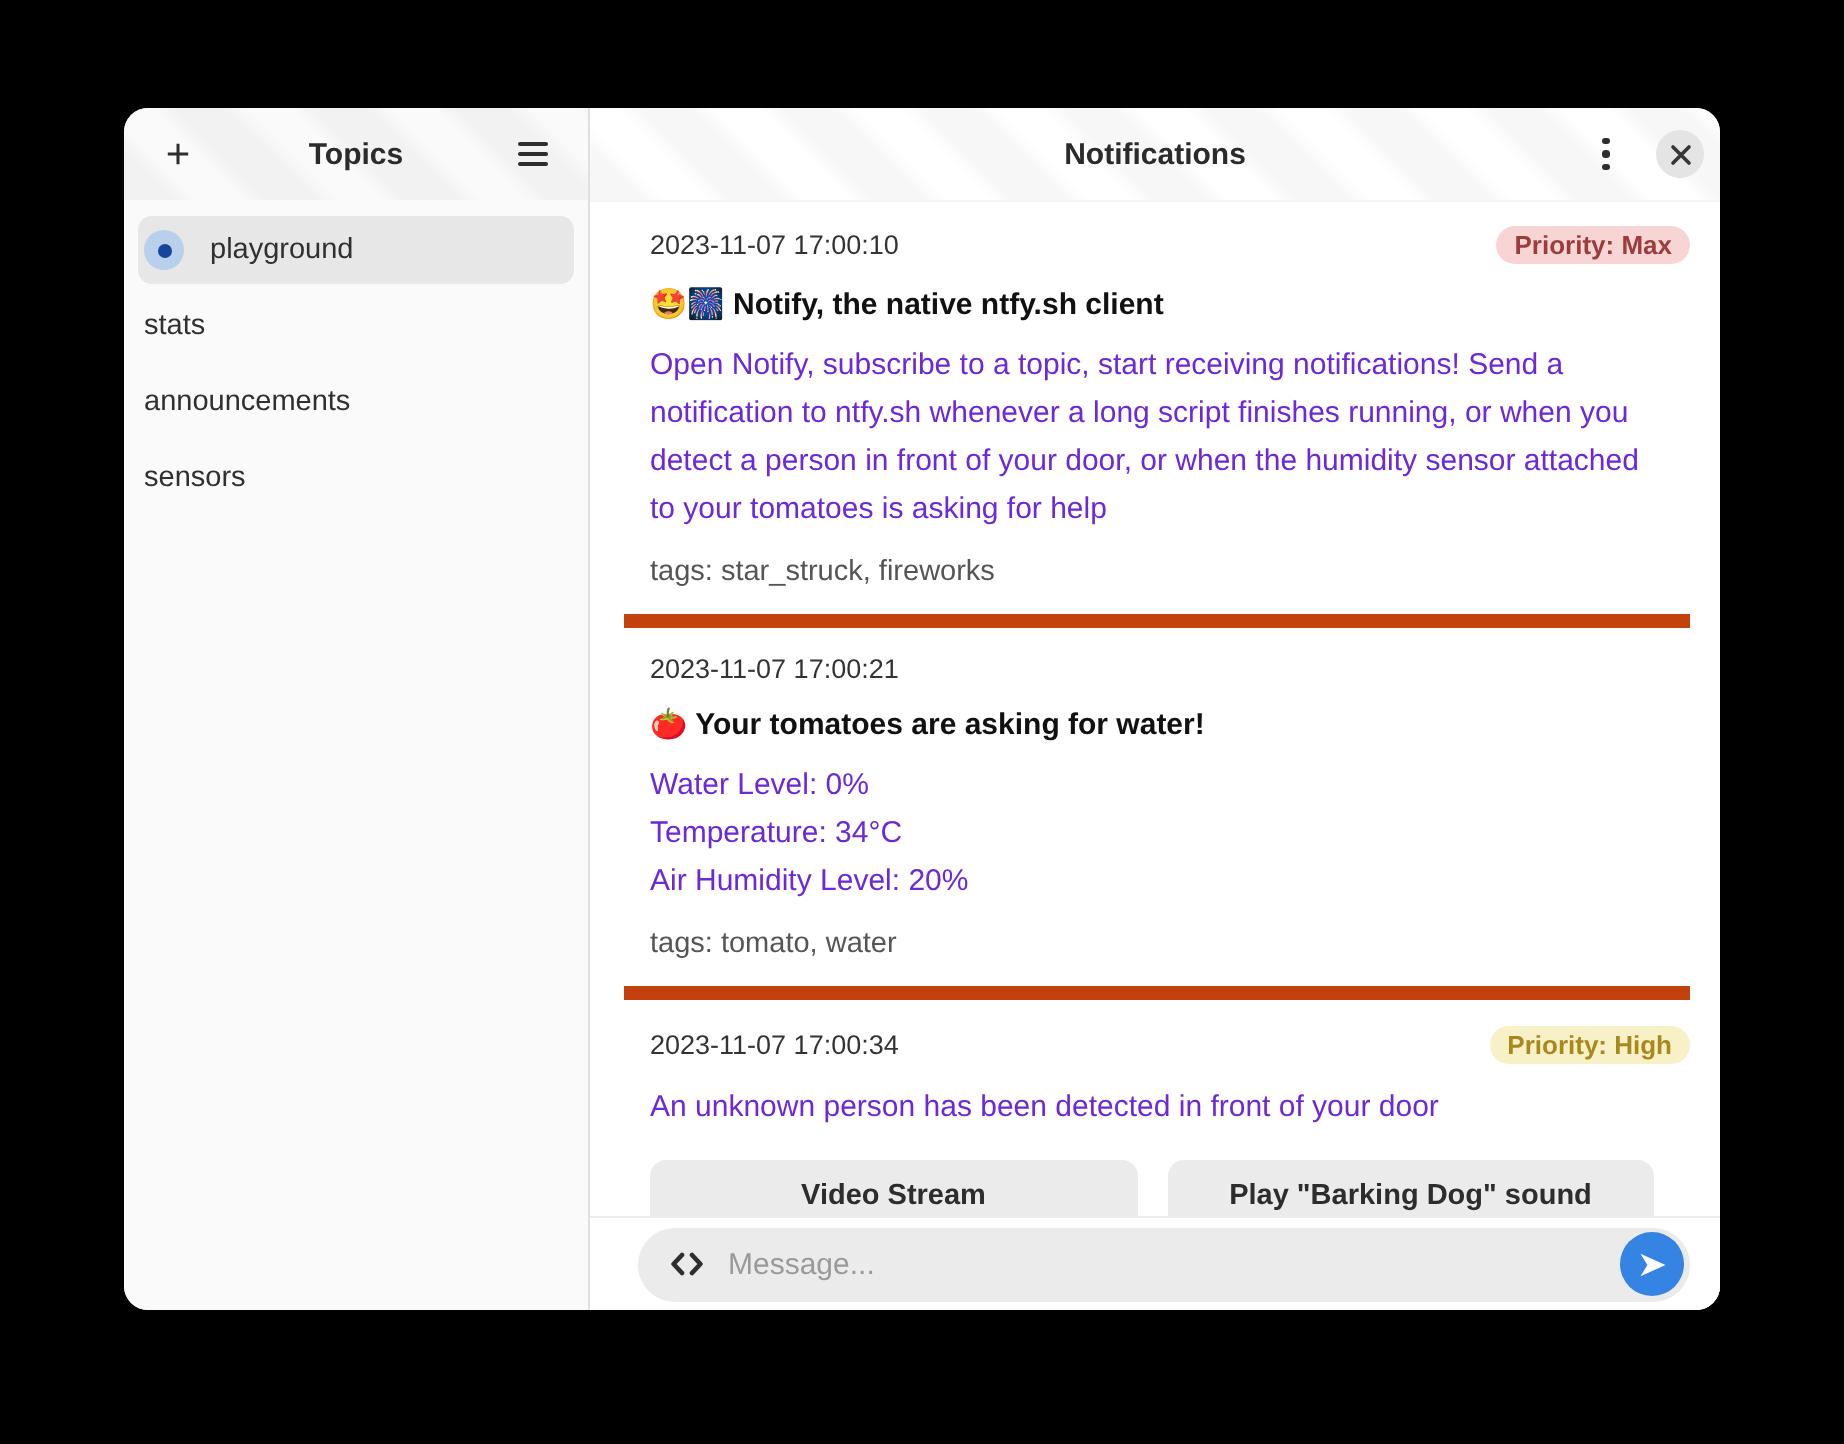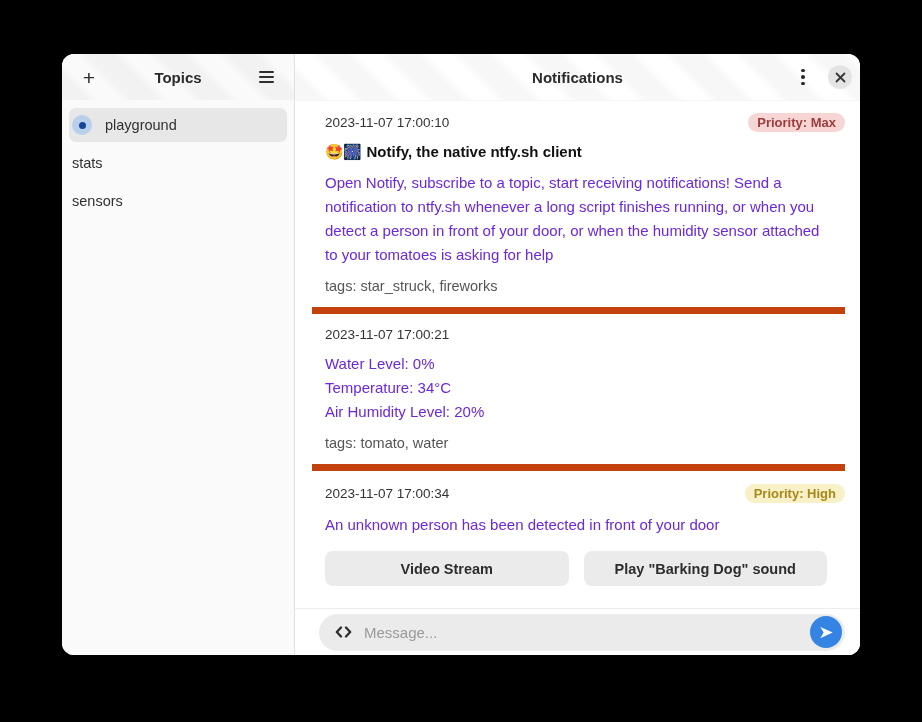--- a/index.html
+++ b/index.html
@@ -105,20 +105,23 @@
         <div class="topic-item selected">
           <span class="topic-dot">
             <i></i>
           </span>
           <span>playground</span>
         </div>
         <div class="topic-item">
           <span>stats</span>
         </div>
         <div class="topic-item">
+          <span>announcements</span>
+        </div>
+        <div class="topic-item">
           <span>sensors</span>
         </div>
       </nav>
   </aside>
 
   <section class="main">
     <div class="hdr">
       <span class="main-title">Notifications</span>
       <span class="hdr-right">
         <button class="icon-btn">
@@ -143,20 +146,21 @@
             <span class="badge max">Priority: Max</span>
           </div>
           <h3 class="n-title">🤩🎆 Notify, the native ntfy.sh client</h3>
           <p class="n-body">Open Notify, subscribe to a topic, start receiving notifications! Send a notification to ntfy.sh whenever a long script finishes running, or when you detect a person in front of your door, or when the humidity sensor attached to your tomatoes is asking for help</p>
           <p class="n-tags">tags: star_struck, fireworks</p>
         </article>
         <article class="card">
           <div class="meta-row">
             <span class="timestamp">2023-11-07 17:00:21</span>
           </div>
+          <h3 class="n-title">🍅 Your tomatoes are asking for water!</h3>
           <p class="n-body">Water Level: 0%
 Temperature: 34°C
 Air Humidity Level: 20%</p>
           <p class="n-tags">tags: tomato, water</p>
         </article>
         <article class="card">
           <div class="meta-row">
             <span class="timestamp">2023-11-07 17:00:34</span>
             <span class="badge high">Priority: High</span>
           </div>

